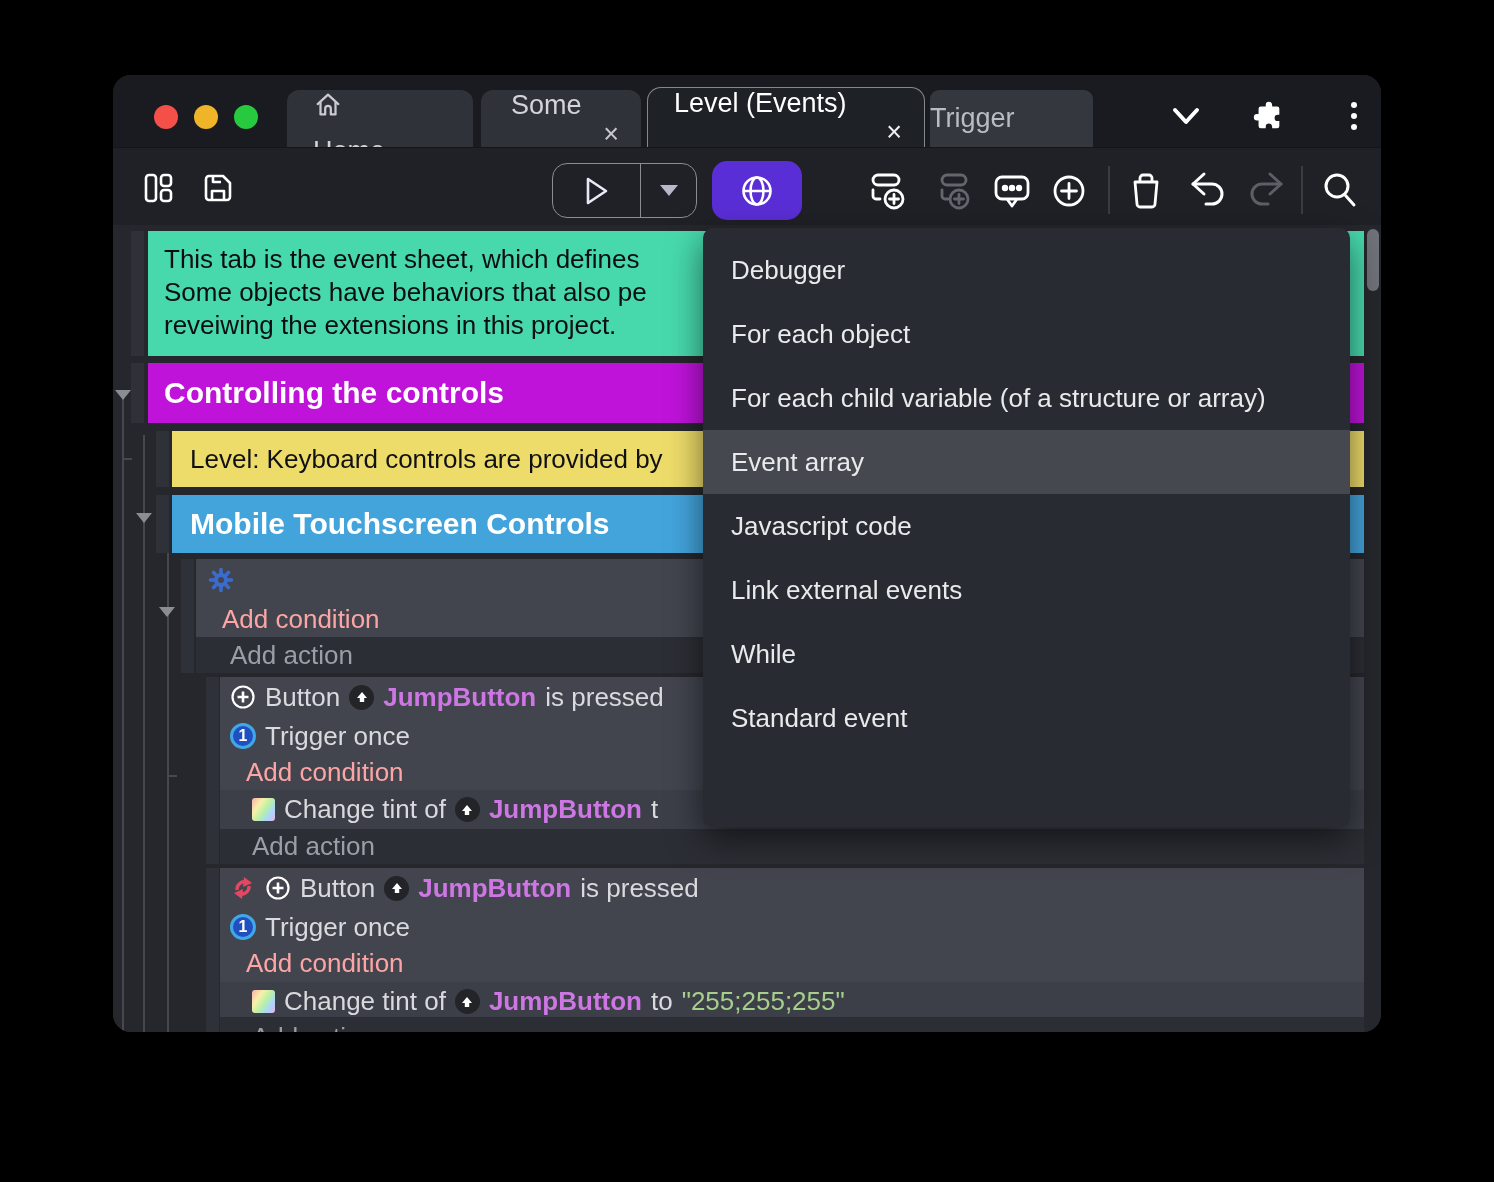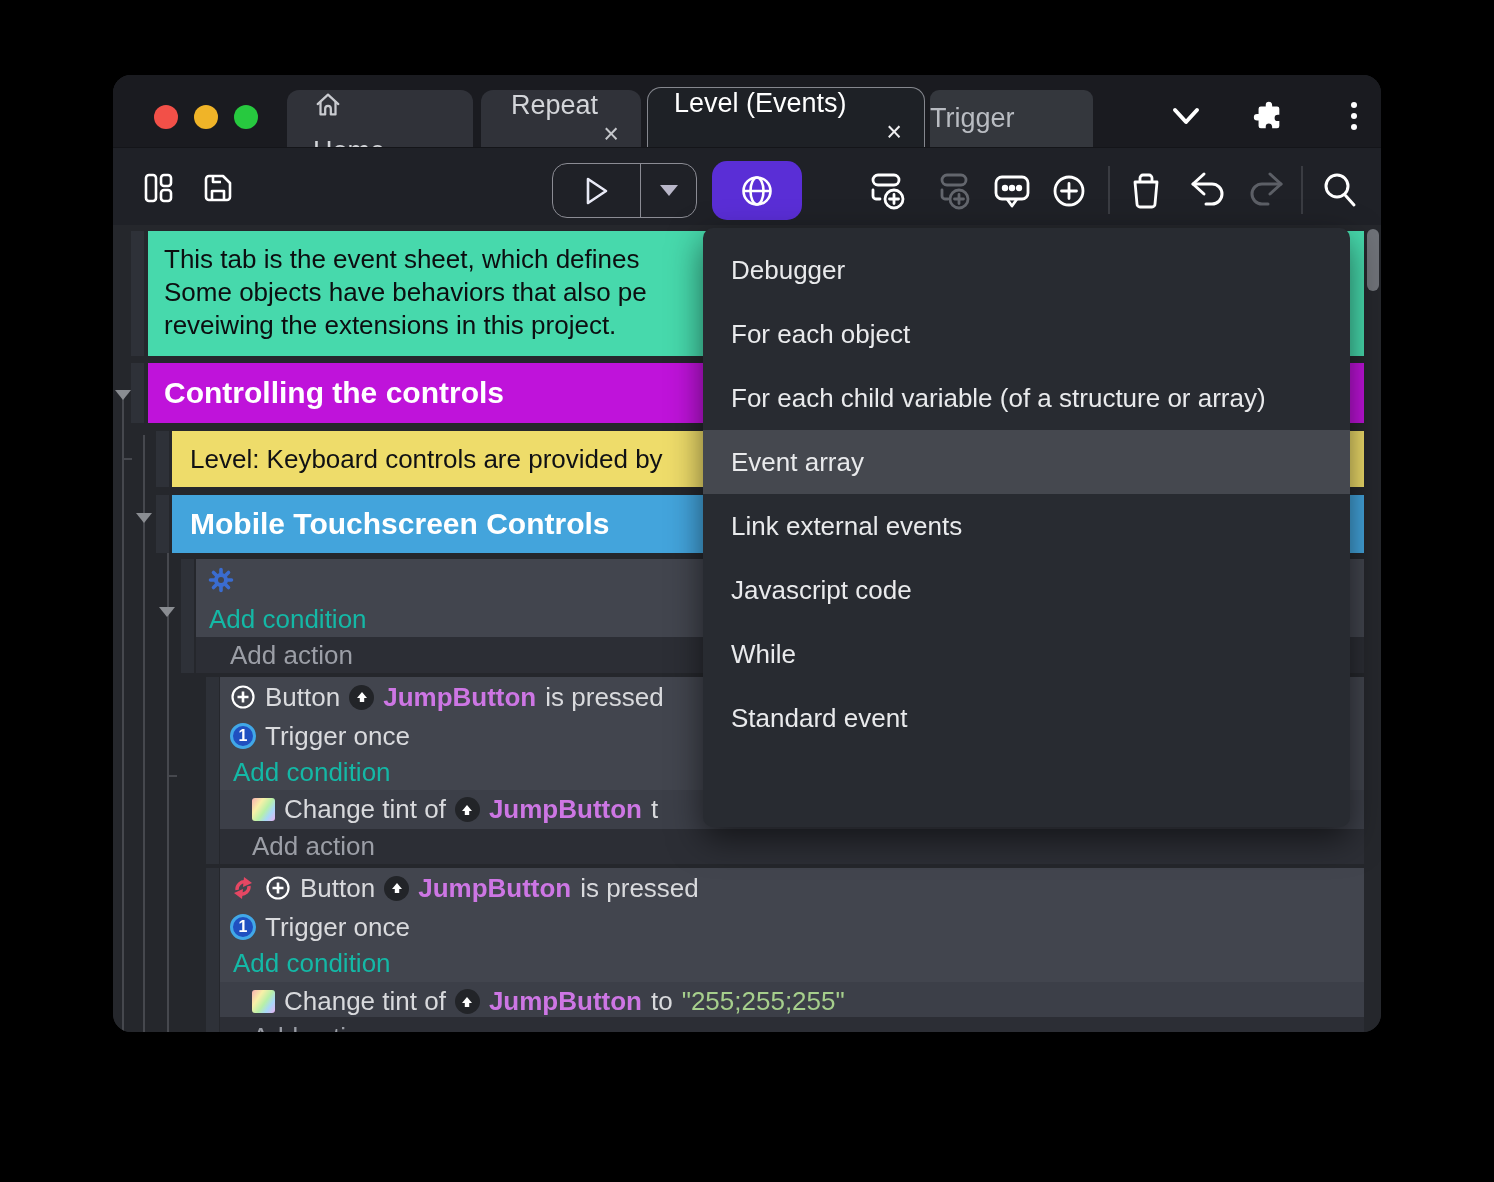--- a/index.html
+++ b/index.html
@@ -73,21 +73,21 @@
   #b-group1 { top:138px; height:60px; background:#bf13da; color:#fff; font-size:30px; font-weight:bold;
               line-height:60px; padding-left:16px; }
   #b-note { top:206px; height:56px; background:#eedc6a; color:#101114; font-size:26px; line-height:56px;
             padding-left:18px; }
   #b-group2 { top:270px; height:58px; background:#43a4dc; color:#fff; font-size:30px; font-weight:bold;
               line-height:58px; padding-left:18px; }
   .evblk { background:#42454e; color:#d9dadd; font-size:26px; }
   .actrow { background:#3c3f48; color:#d9dadd; font-size:26px; }
   .addrow { background:#2c2e35; color:#9b9ea6; font-size:26px; display:flex; align-items:center; }
   .erow { display:flex; align-items:center; gap:9px; }
-  .addlink { color:#14b8a6; }
+  .addlink { color:#fca5a5;margin-left:13px; }
   #ev1 { top:334px; height:78px; }
   #ev1 .l1 { height:42px; padding-left:12px; }
   #ev1 .l2 { height:36px; padding-left:13px; }
   #add-act1 { top:412px; height:36px; padding-left:34px; }
   #ev2 { top:452px; height:113px; }
   #ev3 { top:643px; height:114px; }
   .ev .c1 { height:40px; padding-left:10px; }
   .ev .c2 { height:38px; padding-left:10px; }
   .ev .c3 { height:35px; padding-left:13px; }
   #act1 { top:565px; height:39px; padding-left:32px; }
@@ -128,21 +128,21 @@
       <span>
         <svg width="30" height="30" viewBox="0 0 32 32" fill="none" stroke="#c9cbd0" stroke-width="2.4" stroke-linecap="round" stroke-linejoin="round">
           <path d="M5 15 L16 5 L27 15"></path>
               <path d="M8 13 V26 H13 V20 a3 3 0 0 1 6 0 V26 H24 V13"></path>
         </svg>
       </span>
       <span>Home</span>
     </div>
 
     <div id="tab-level" class="abs tab">
-      <span>Repeat</span>
+      <span>Some</span>
       <span class="tab-close">×</span>
     </div>
 
     <div id="tab-events" class="abs tab">
       <span>Level (Events)</span>
       <span class="tab-close">×</span>
     </div>
 
     <div id="tab-debugger" class="abs tab">
       <span>Trigger</span>
@@ -403,20 +403,20 @@
     </div>
 
     <div id="scroll-thumb" class="abs"></div>
   </div>
 
   <div id="menu" class="abs">
     <div class="mitem">Debugger</div>
     <div class="mitem">For each object</div>
     <div class="mitem">For each child variable (of a structure or array)</div>
     <div class="mitem hl">Event array</div>
+    <div class="mitem">Javascript code</div>
     <div class="mitem">Link external events</div>
-    <div class="mitem">Javascript code</div>
     <div class="mitem">While</div>
     <div class="mitem">Standard event</div>
   </div>
 
 </div>
 </div>
 
 </body></html>

